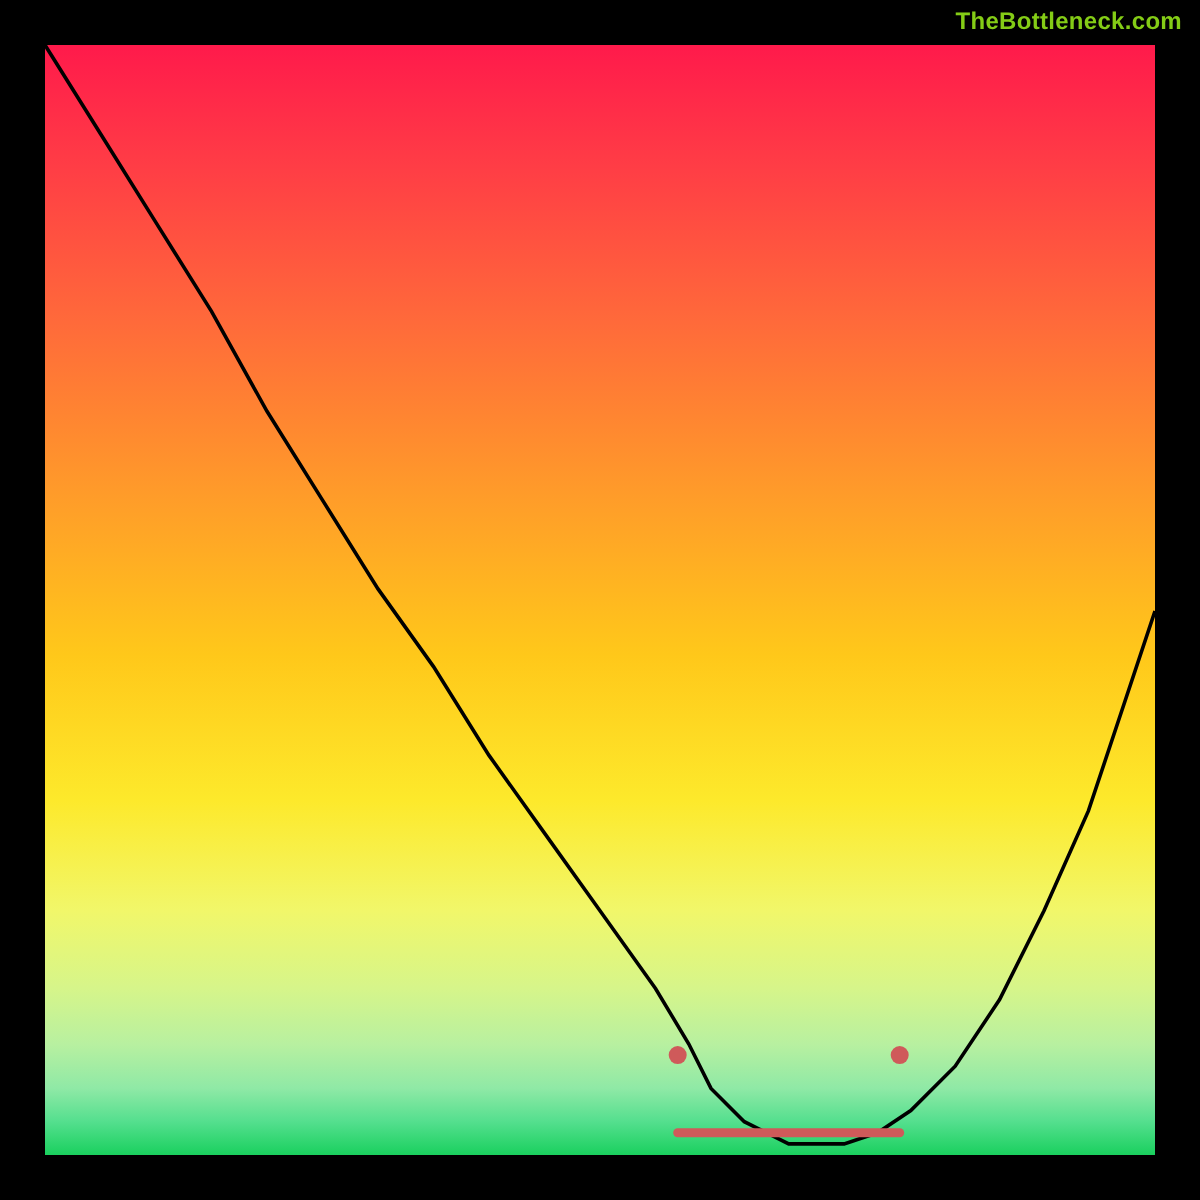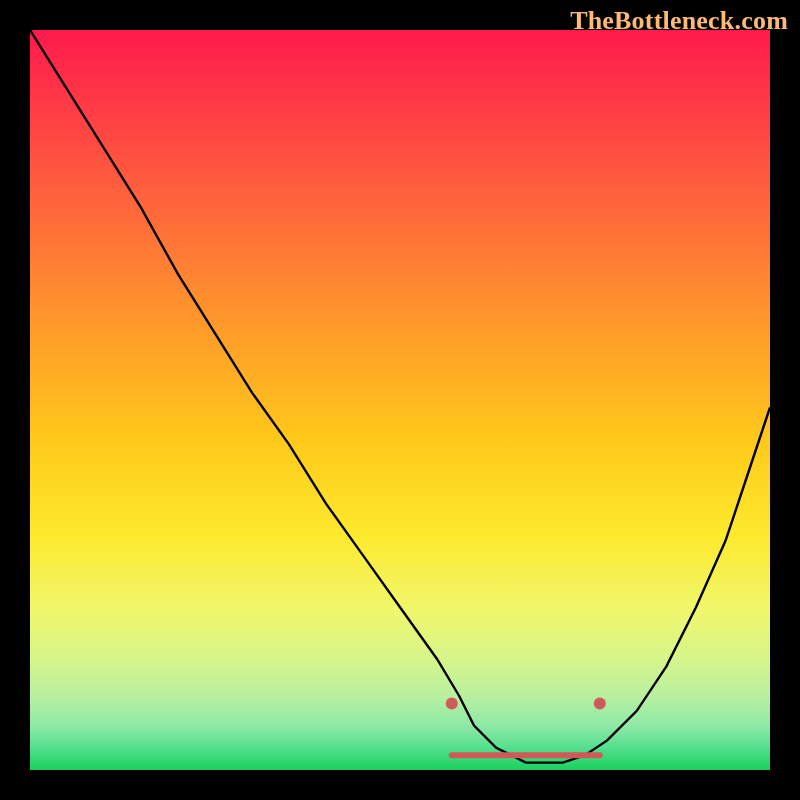--- a/index.html
+++ b/index.html
@@ -8,24 +8,24 @@
     width: 800px;
     height: 800px;
     background: #000;
     overflow: hidden;
     position: relative;
   }
   .watermark {
     position: absolute;
     top: 6px;
     right: 12px;
-    font-family: Liberation Serif, serif;
-    font-size: 26px;
+    font-family: Liberation Sans, sans-serif;
+    font-size: 16px;
     font-weight: bold;
-    color: #fdba74;
+    color: #84cc16;
     letter-spacing: 0.2px;
   }
   .plot-area {
     position: absolute;
     left: 30px;
     top: 30px;
     width: 740px;
     height: 740px;
     overflow: hidden;
   }

